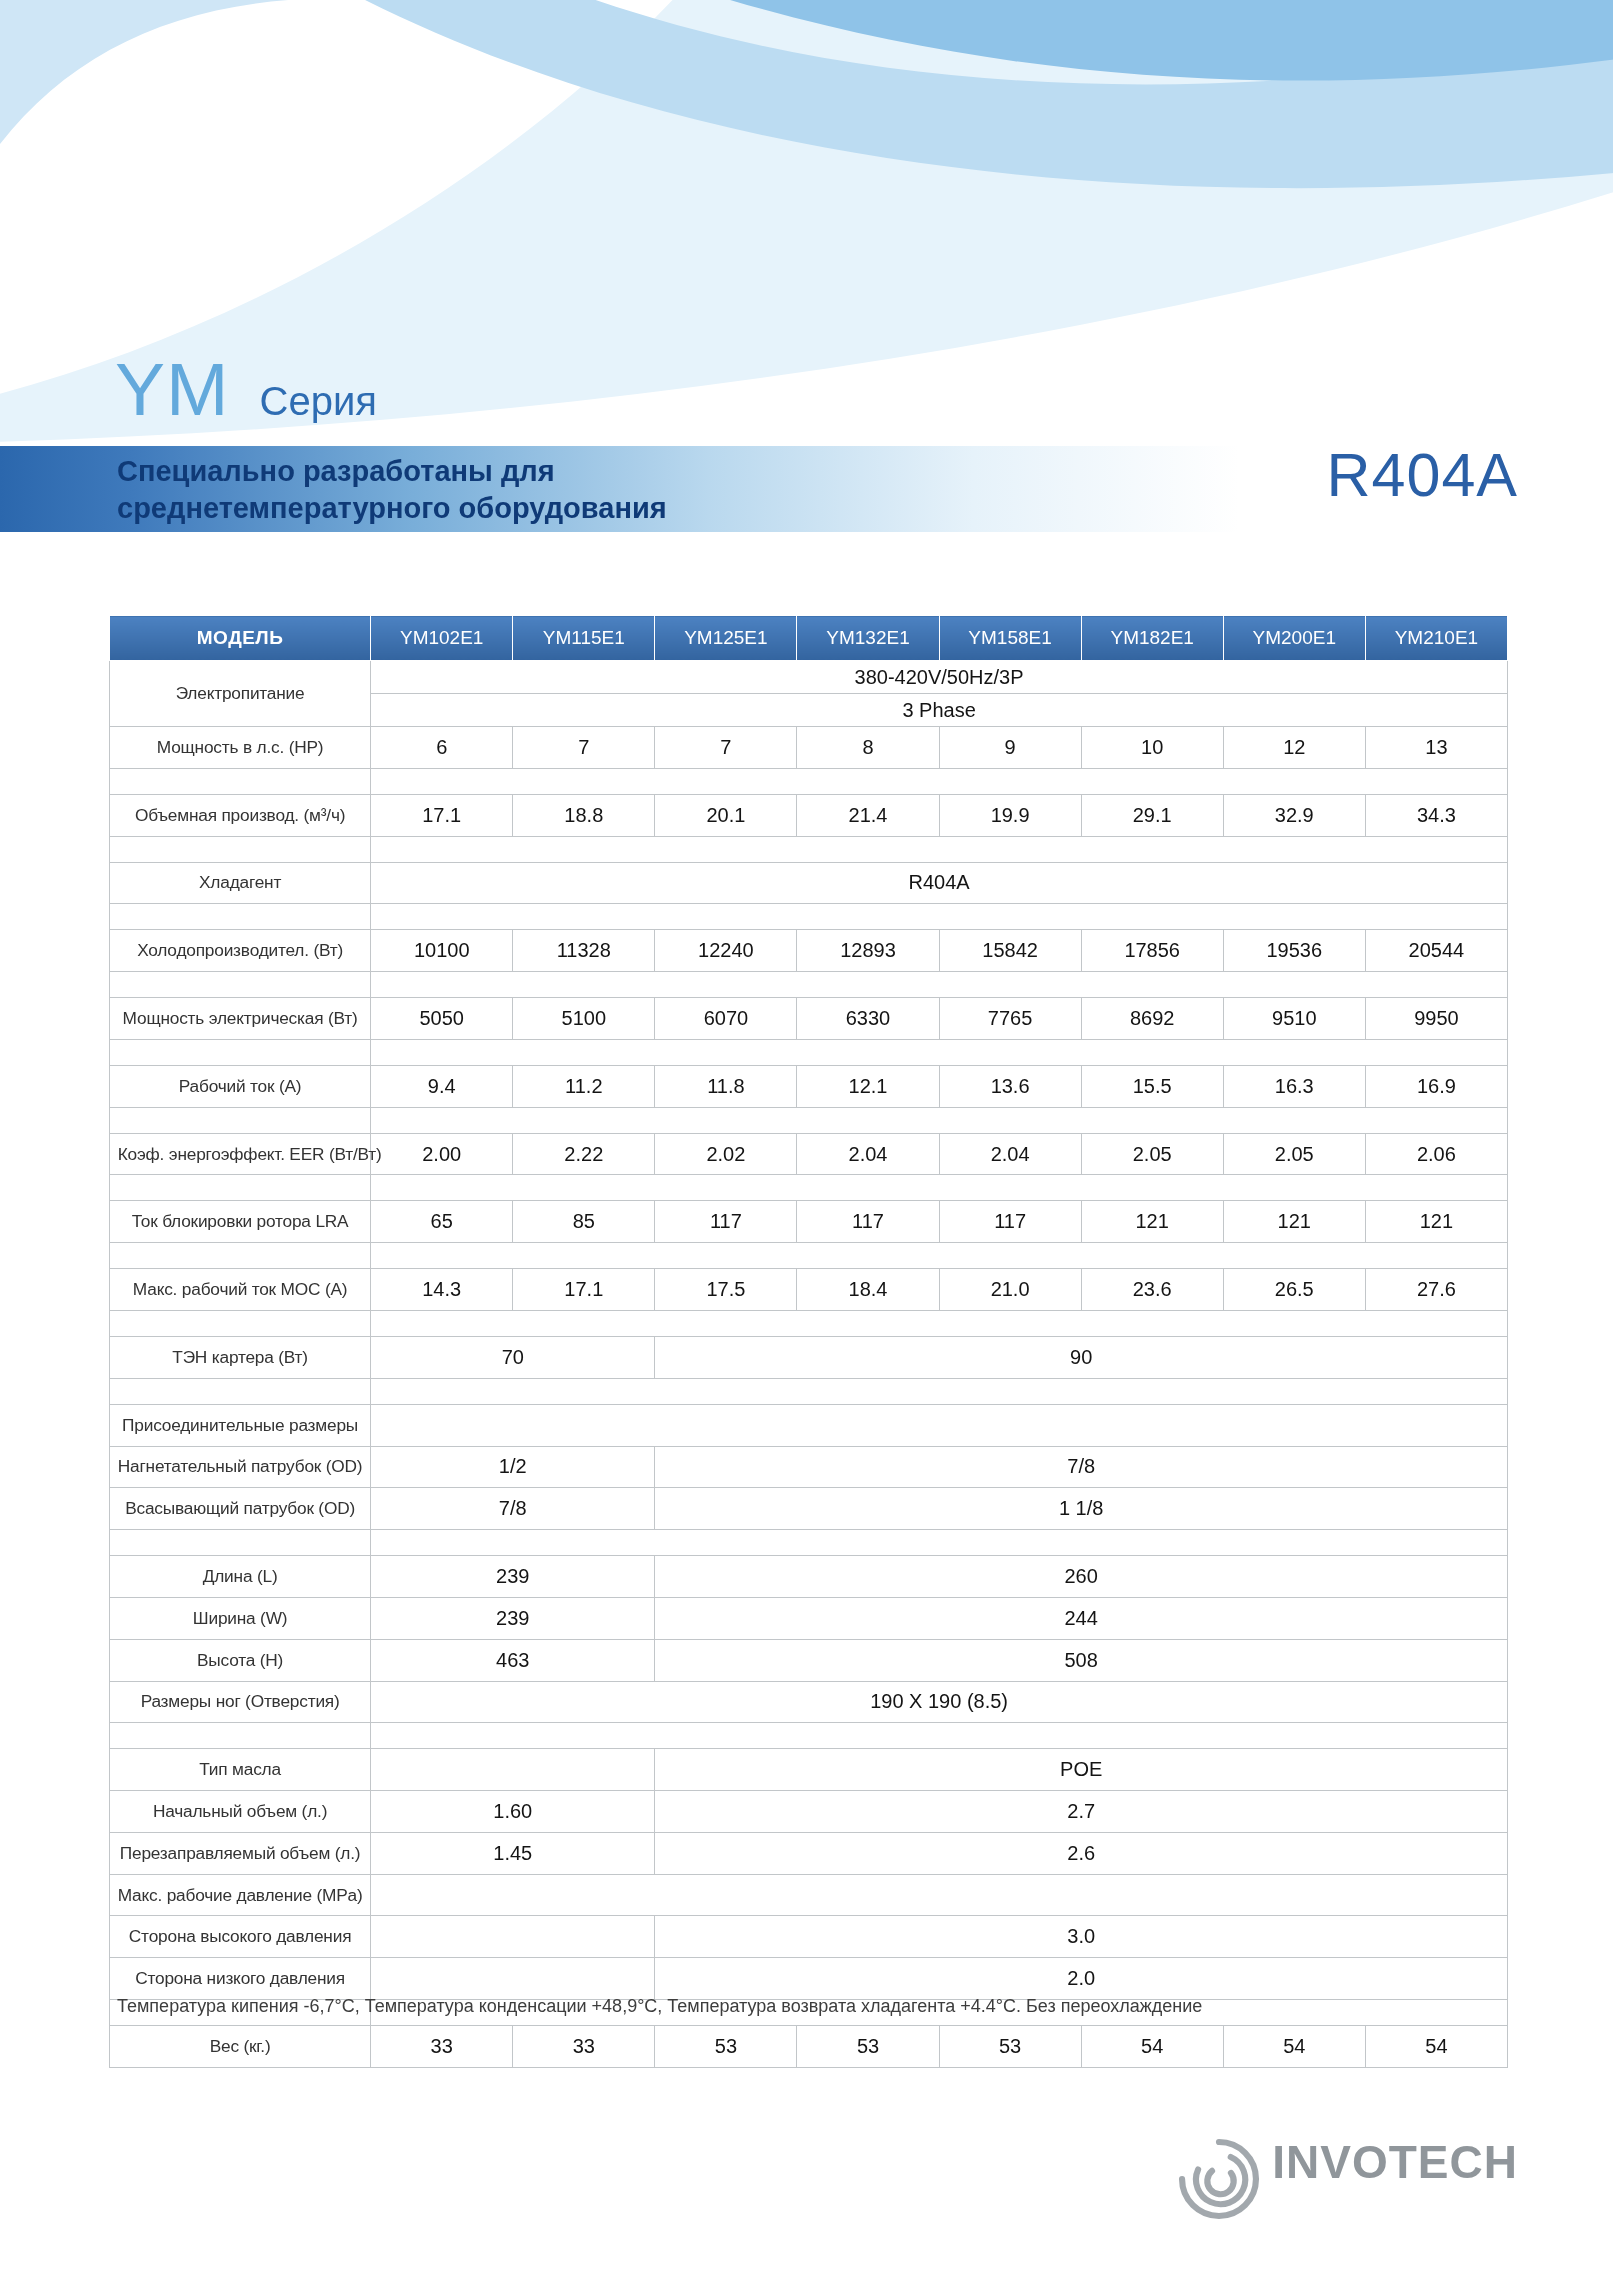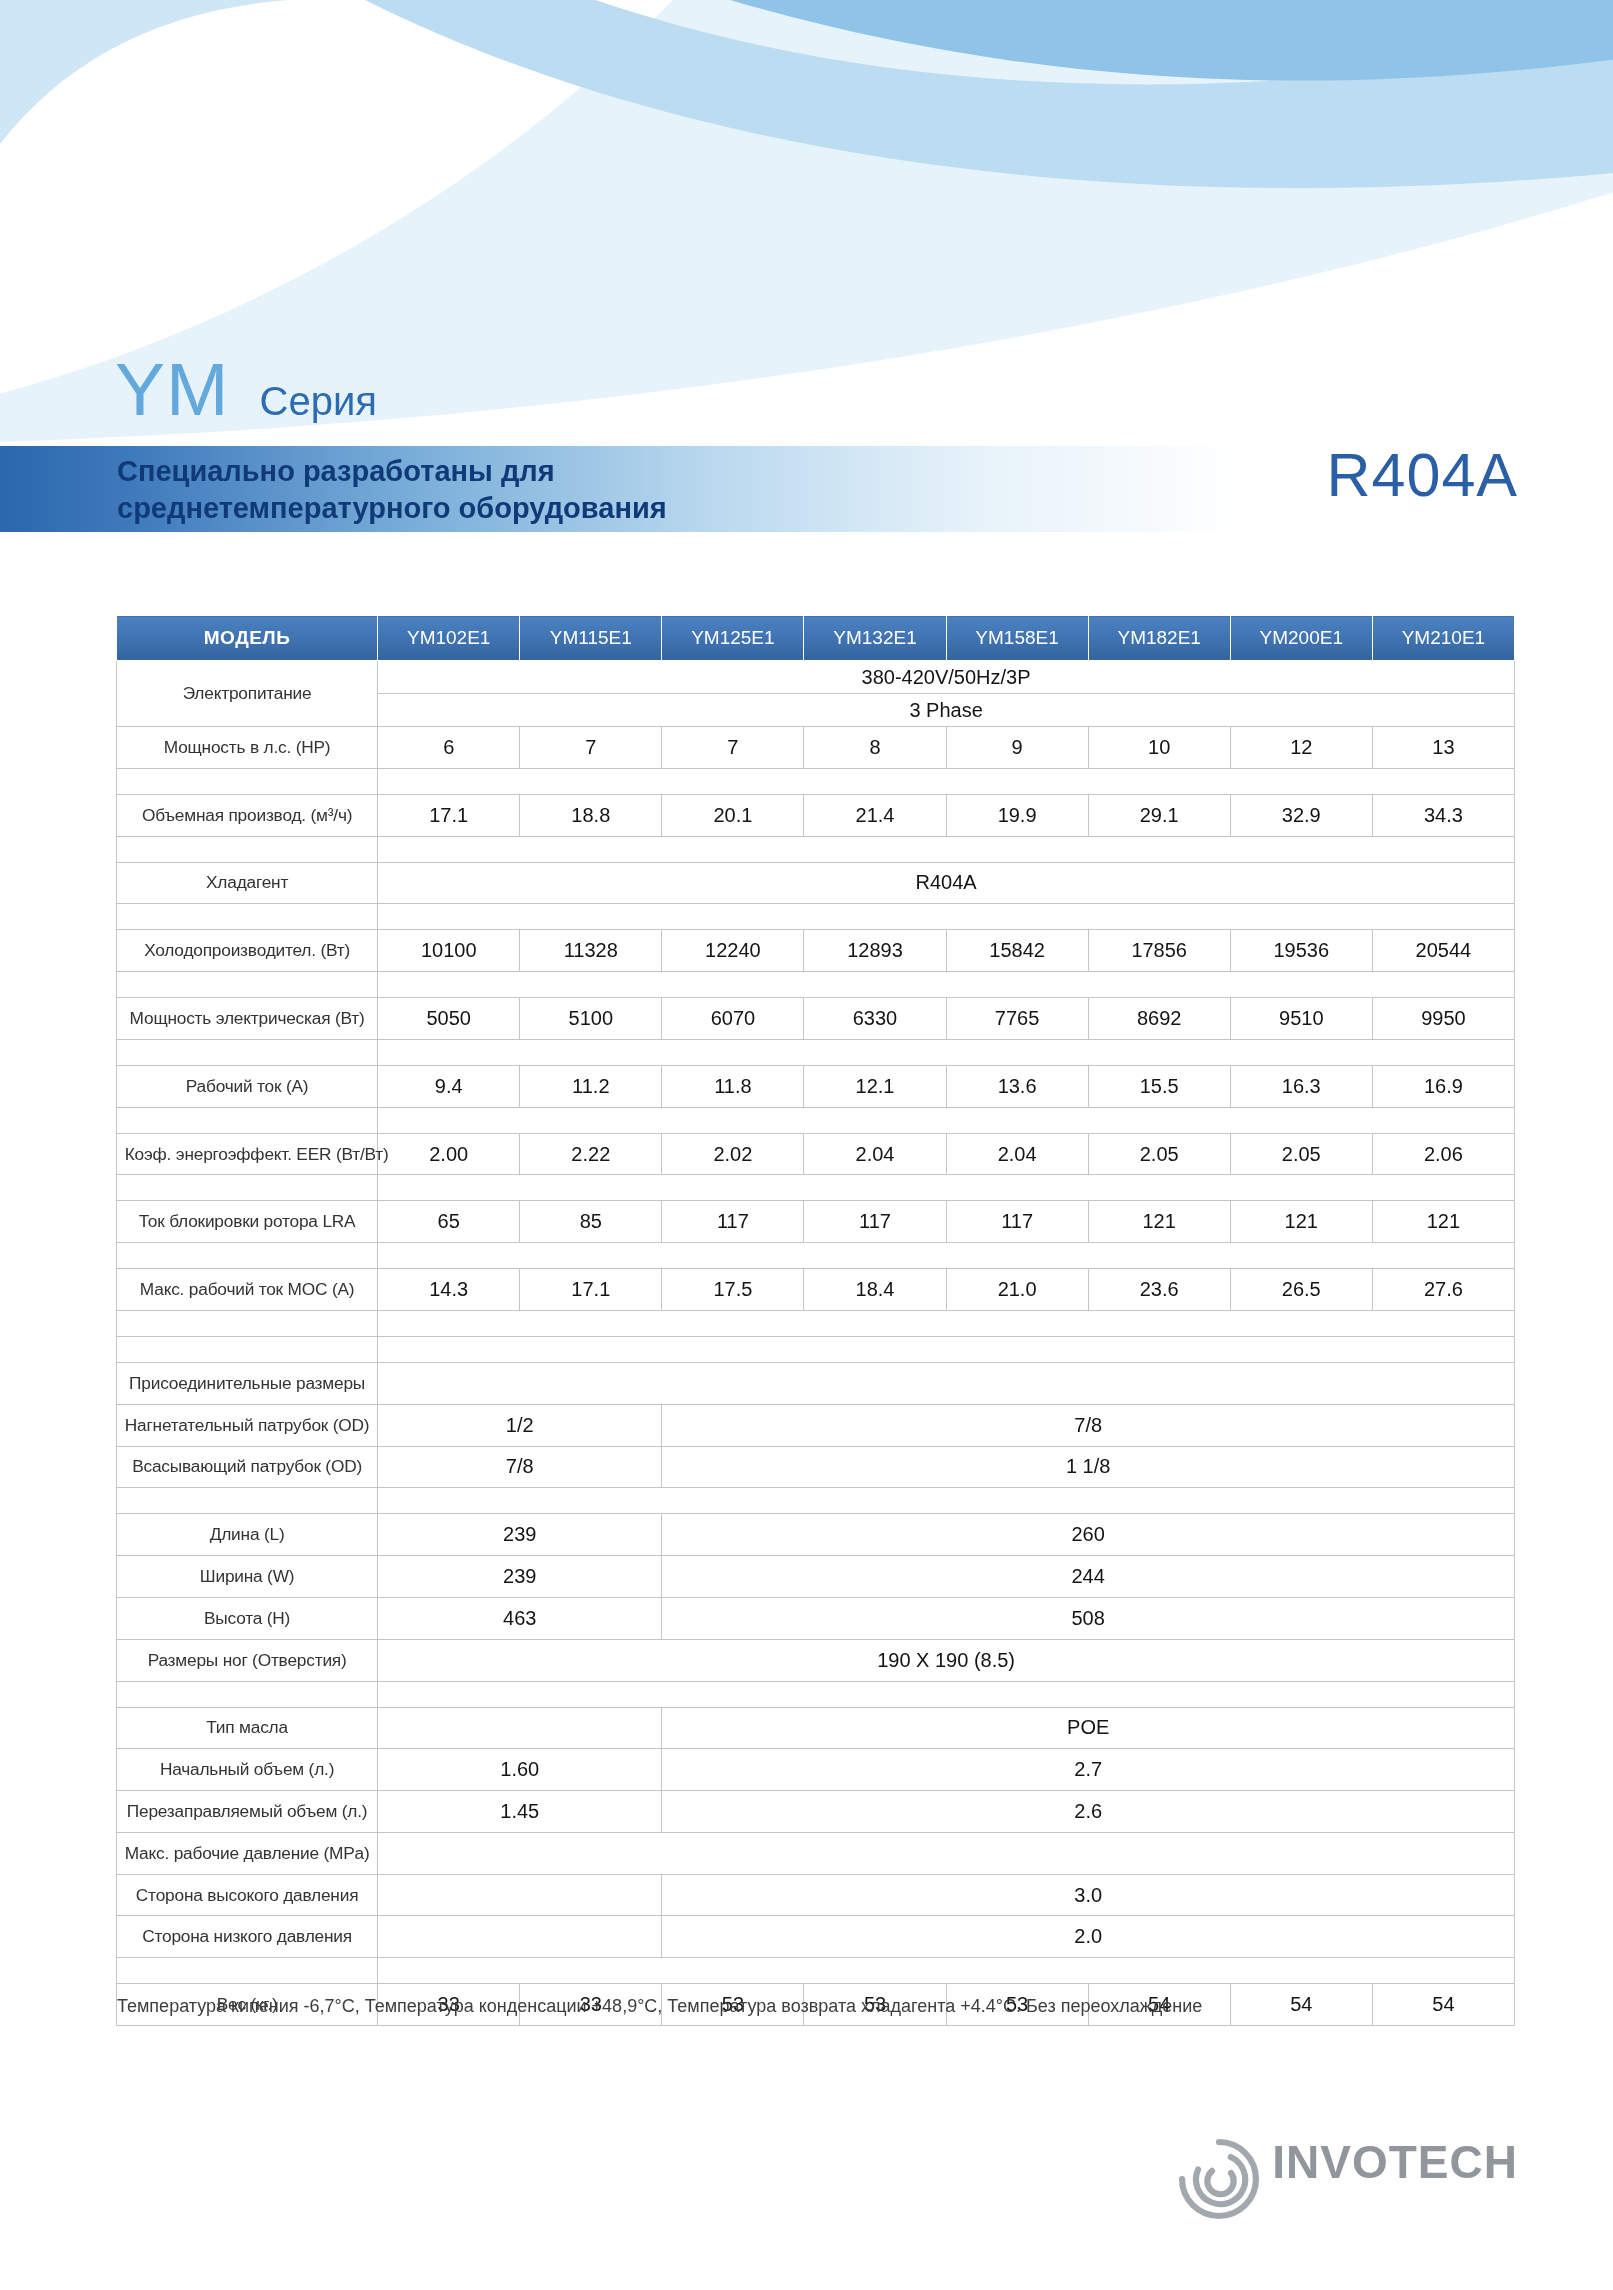--- a/index.html
+++ b/index.html
@@ -17,21 +17,21 @@
   .banner{
     position:absolute;left:0;top:446px;width:1475px;height:86px;box-sizing:border-box;
     background:linear-gradient(90deg,#2b67ad 0%,#3f7abc 9%,#79aed9 28%,#b9d8ee 48%,#e6f2fa 66%,#ffffff 84%);
     padding:6.7px 0 0 117px;
   }
   .banner-line{font-size:29px;line-height:37px;font-weight:bold;color:#0f3a77;}
   .refrigerant{
     position:absolute;right:96px;top:440px;font-size:61px;color:#2a5fa6;letter-spacing:1px;
   }
   
-  .spec-table-wrap{position:absolute;left:116px;top:615px;width:1399px;}
+  .spec-table-wrap{position:absolute;left:109px;top:615px;width:1399px;}
   table.spec{border-collapse:collapse;table-layout:fixed;width:1399px;}
   th{
     background:linear-gradient(180deg,#4c82c2,#33649f);
     color:#ffffff;font-size:19px;font-weight:normal;height:44px;
     border:1.9px solid #ffffff;padding:0;
   }
   th.model-h{font-weight:bold;letter-spacing:0.5px;}
   td{border:1px solid #c2c6c9;padding:0;}
   td.label{
     text-align:center;padding:1.9px 7.7px;font-size:17.3px;color:#333333;
@@ -226,20 +226,25 @@
           <td class="val">18.4</td>
           <td class="val">21.0</td>
           <td class="val">23.6</td>
           <td class="val">26.5</td>
           <td class="val">27.6</td>
         </tr>
         <tr class="spacer">
           <td class=""></td>
           <td class="" colspan="8"></td>
         </tr>
+        <tr class="data">
+          <td class="label">ТЭН картера (Вт)</td>
+          <td class="val" colspan="2">70</td>
+          <td class="val" colspan="6">90</td>
+        </tr>
         <tr class="spacer">
           <td class=""></td>
           <td class="" colspan="8"></td>
         </tr>
         <tr class="data">
           <td class="label">Присоединительные размеры</td>
           <td class="val" colspan="8"></td>
         </tr>
         <tr class="data">
           <td class="label">Нагнетательный патрубок (OD)</td>

